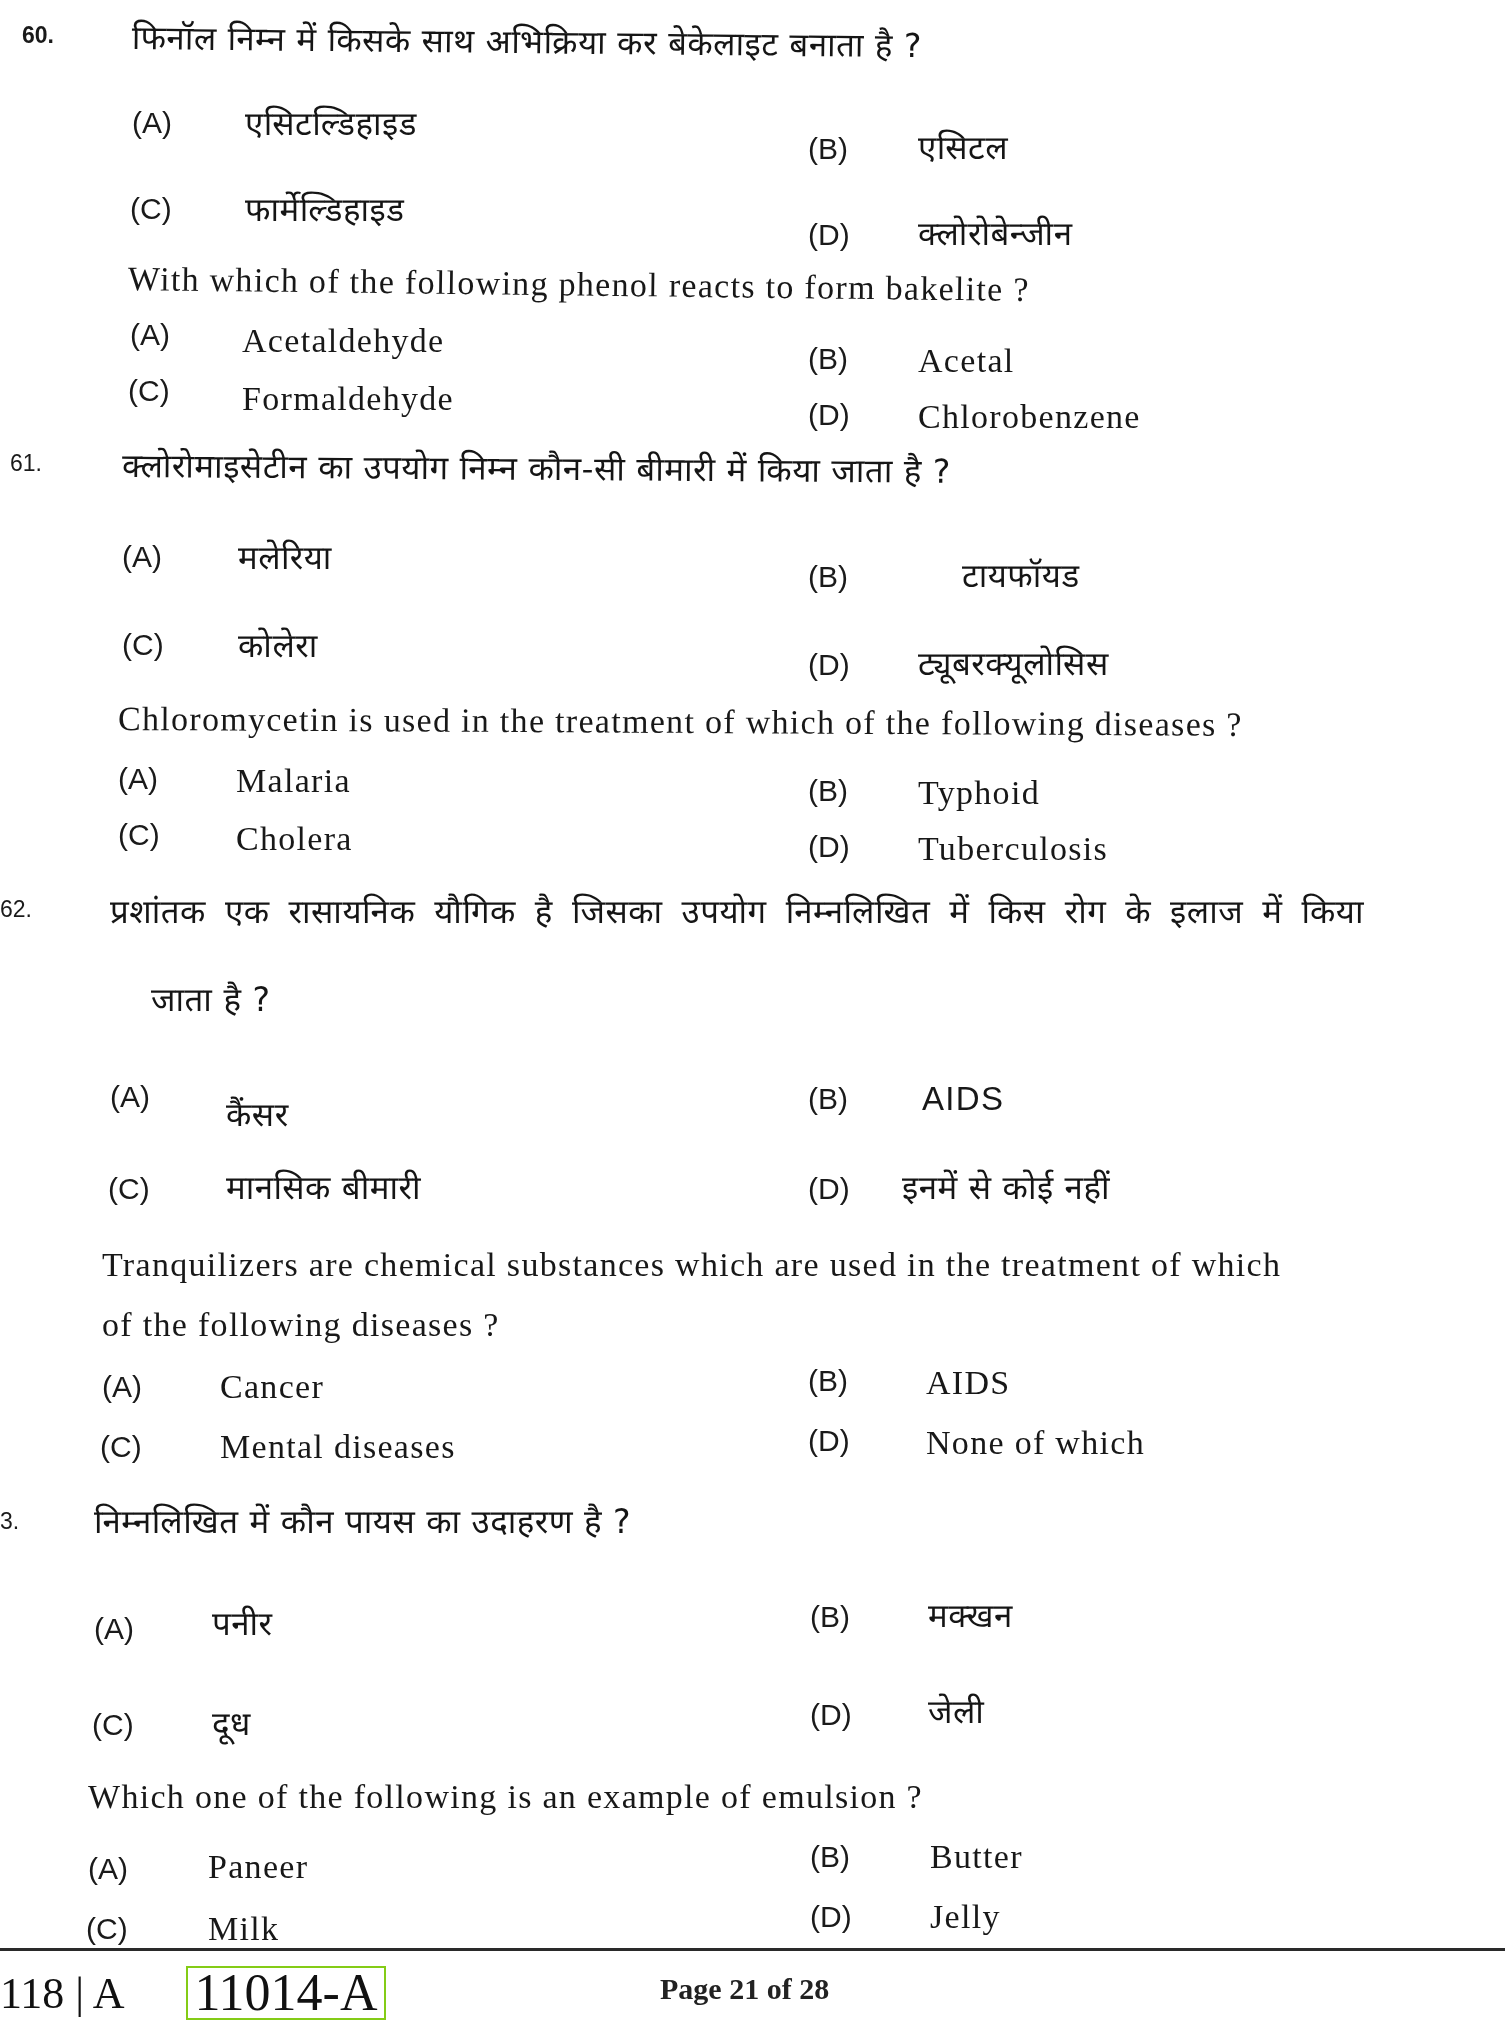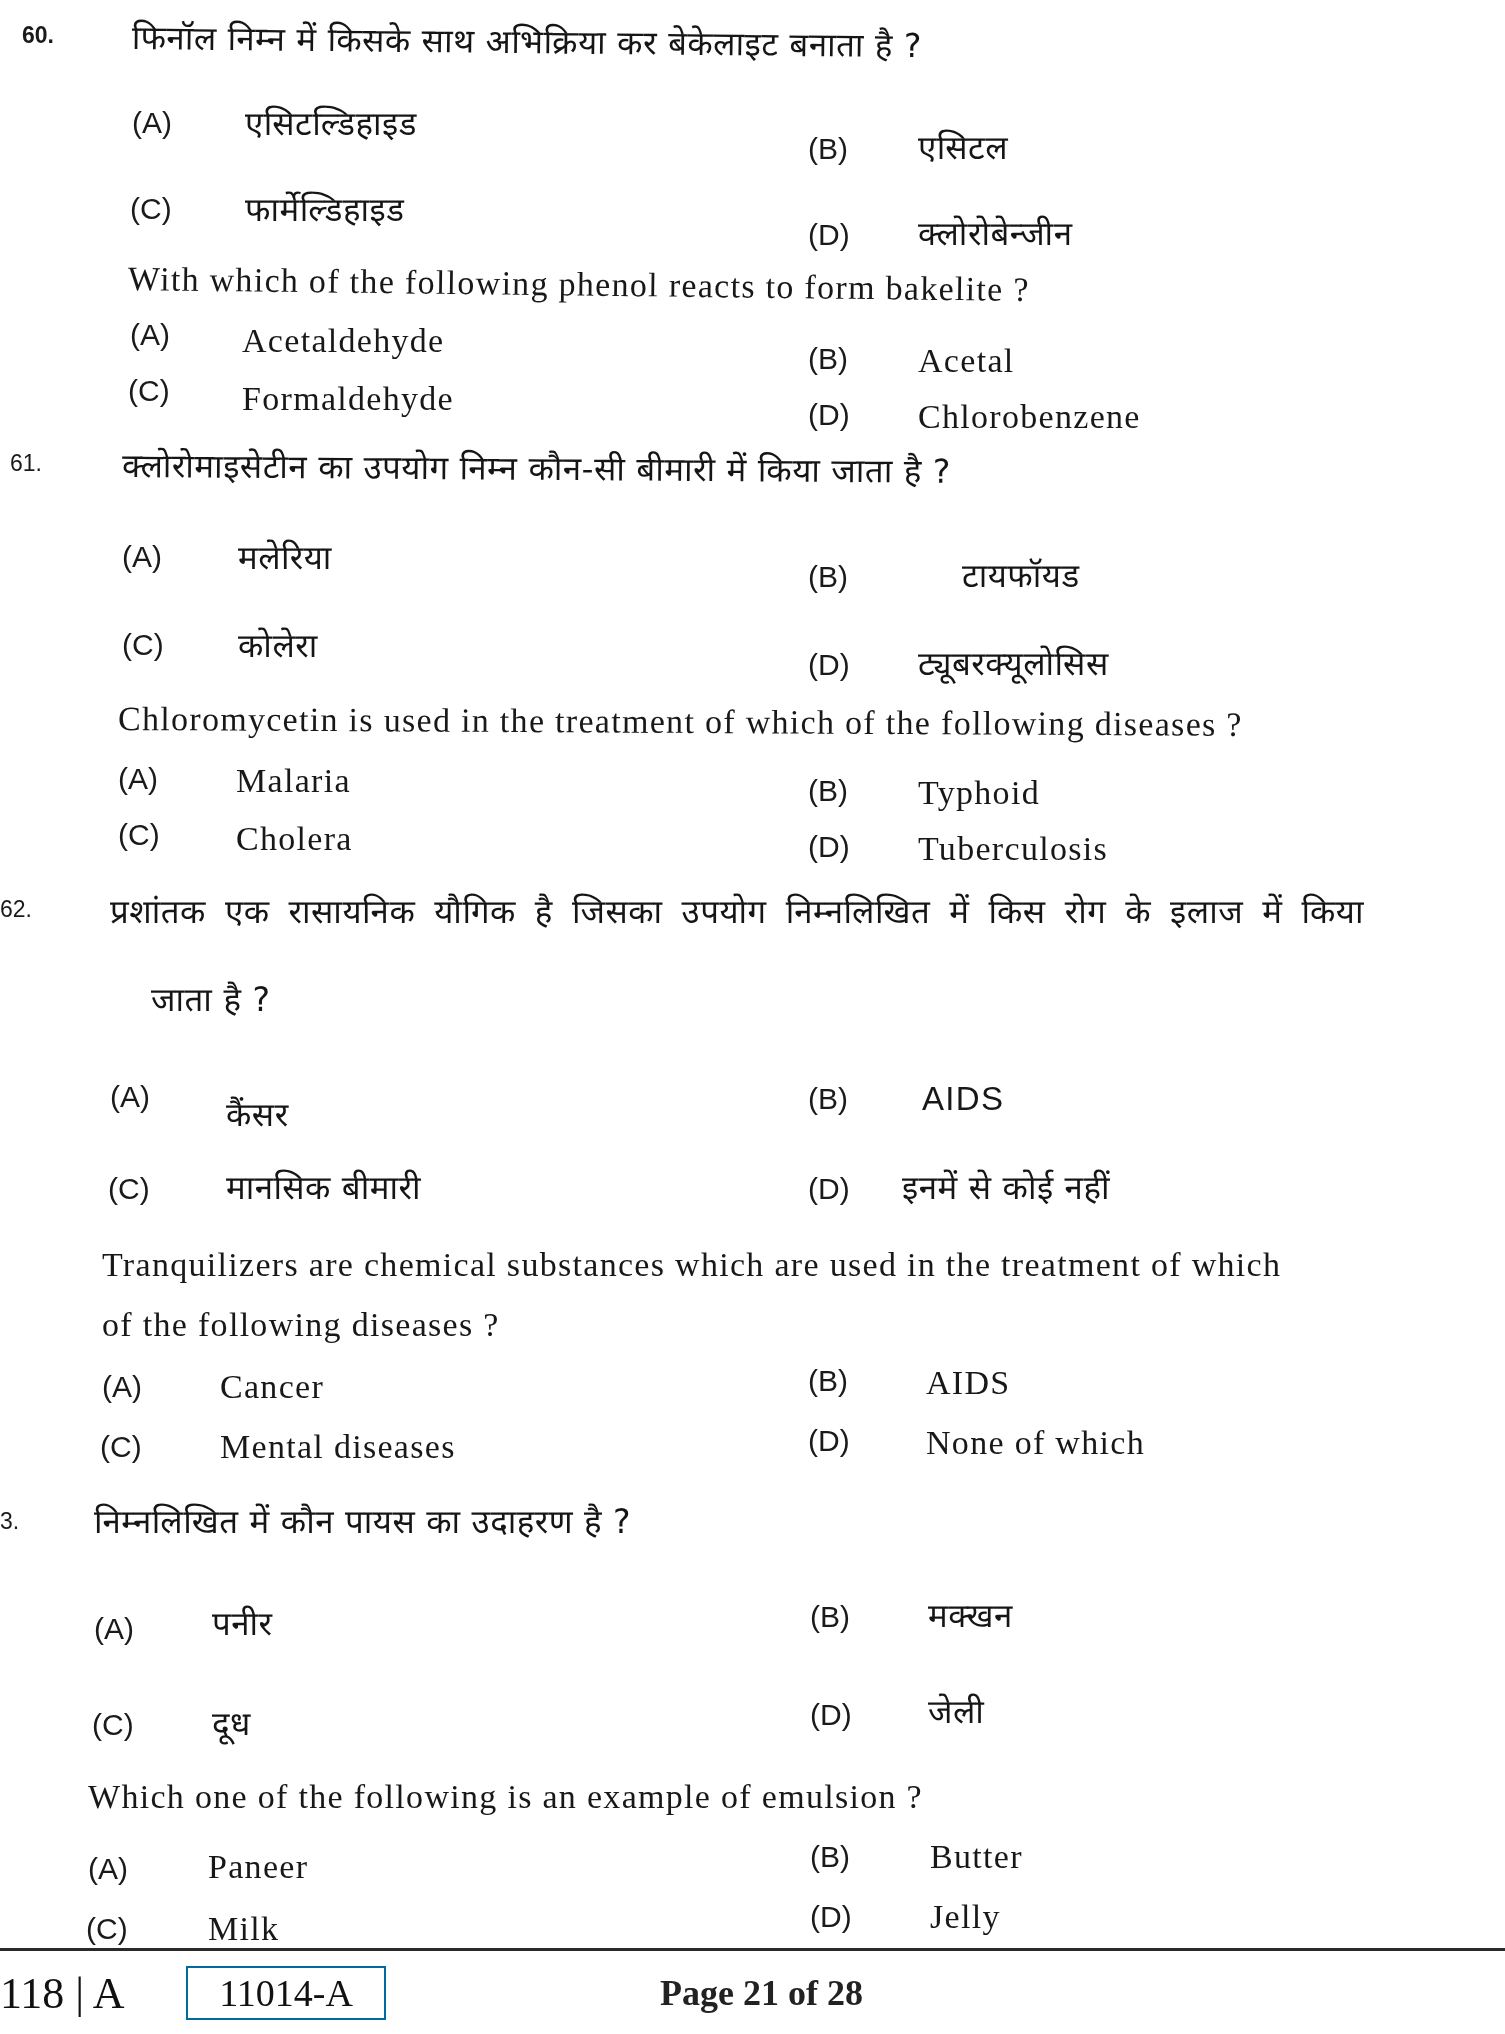--- a/index.html
+++ b/index.html
@@ -8,22 +8,22 @@
     font-family: "Liberation Serif", "DejaVu Serif", serif;
     color: #1a1a1a;
   }
   .abs { position: absolute; white-space: nowrap; }
   .hi { font-family: "DejaVu Sans", "Liberation Sans", sans-serif; font-size: 33px; letter-spacing: 0.5px; color: #151515; }
   .en { font-family: "Liberation Serif", "DejaVu Serif", serif; font-size: 34px; letter-spacing: 1.3px; color: #181818; }
   .qnum { font-family: Liberation Sans, sans-serif; font-size: 23px; color: #1a1a1a; }
   .lab { font-family: "Liberation Sans", "DejaVu Sans", sans-serif; font-size: 30px; color: #1a1a1a; }
   .footer-rule { position: absolute; left: 0; top: 1948px; width: 1505px; height: 3px; background: #2a2a2a; }
   .footer-left { position: absolute; left: 0; top: 1968px; font-family: "Liberation Serif", serif; font-size: 44px; color: #111; }
-  .footer-box { position: absolute; left: 186px; top: 1966px; width: 200px; height: 54px; border: 2px solid #0369a1; box-sizing: border-box; font-family: "Liberation Serif", serif; font-size: 38px; text-align: center; line-height: 50px; color: #111; }
-  .footer-page { position: absolute; left: 660px; top: 1972px; font-family: "Liberation Serif", serif; font-size: 36px; font-weight: bold; color: #222; }
+  .footer-box { position: absolute; left: 186px; top: 1966px; width: 200px; height: 54px; border: 2px solid #84cc16; box-sizing: border-box; font-family: "Liberation Serif", serif; font-size: 52px; text-align: center; line-height: 50px; color: #111; }
+  .footer-page { position: absolute; left: 660px; top: 1972px; font-family: "Liberation Serif", serif; font-size: 30px; font-weight: bold; color: #222; }
 </style>
 </head>
 <body>
 
 <div>
   <span class="abs qnum" style="left:22px;top:22px;font-weight:bold;">60.</span>
   <span class="abs hi" style="left:132px;top:14px;transform:rotate(0.6deg);transform-origin:left;">फिनॉल निम्न में किसके साथ अभिक्रिया कर बेकेलाइट बनाता है ?</span>
 
   <span class="abs lab" style="left:132px;top:106px;">(A)</span>
   <span class="abs hi" style="left:245px;top:100px;">एसिटल्डिहाइड</span>

